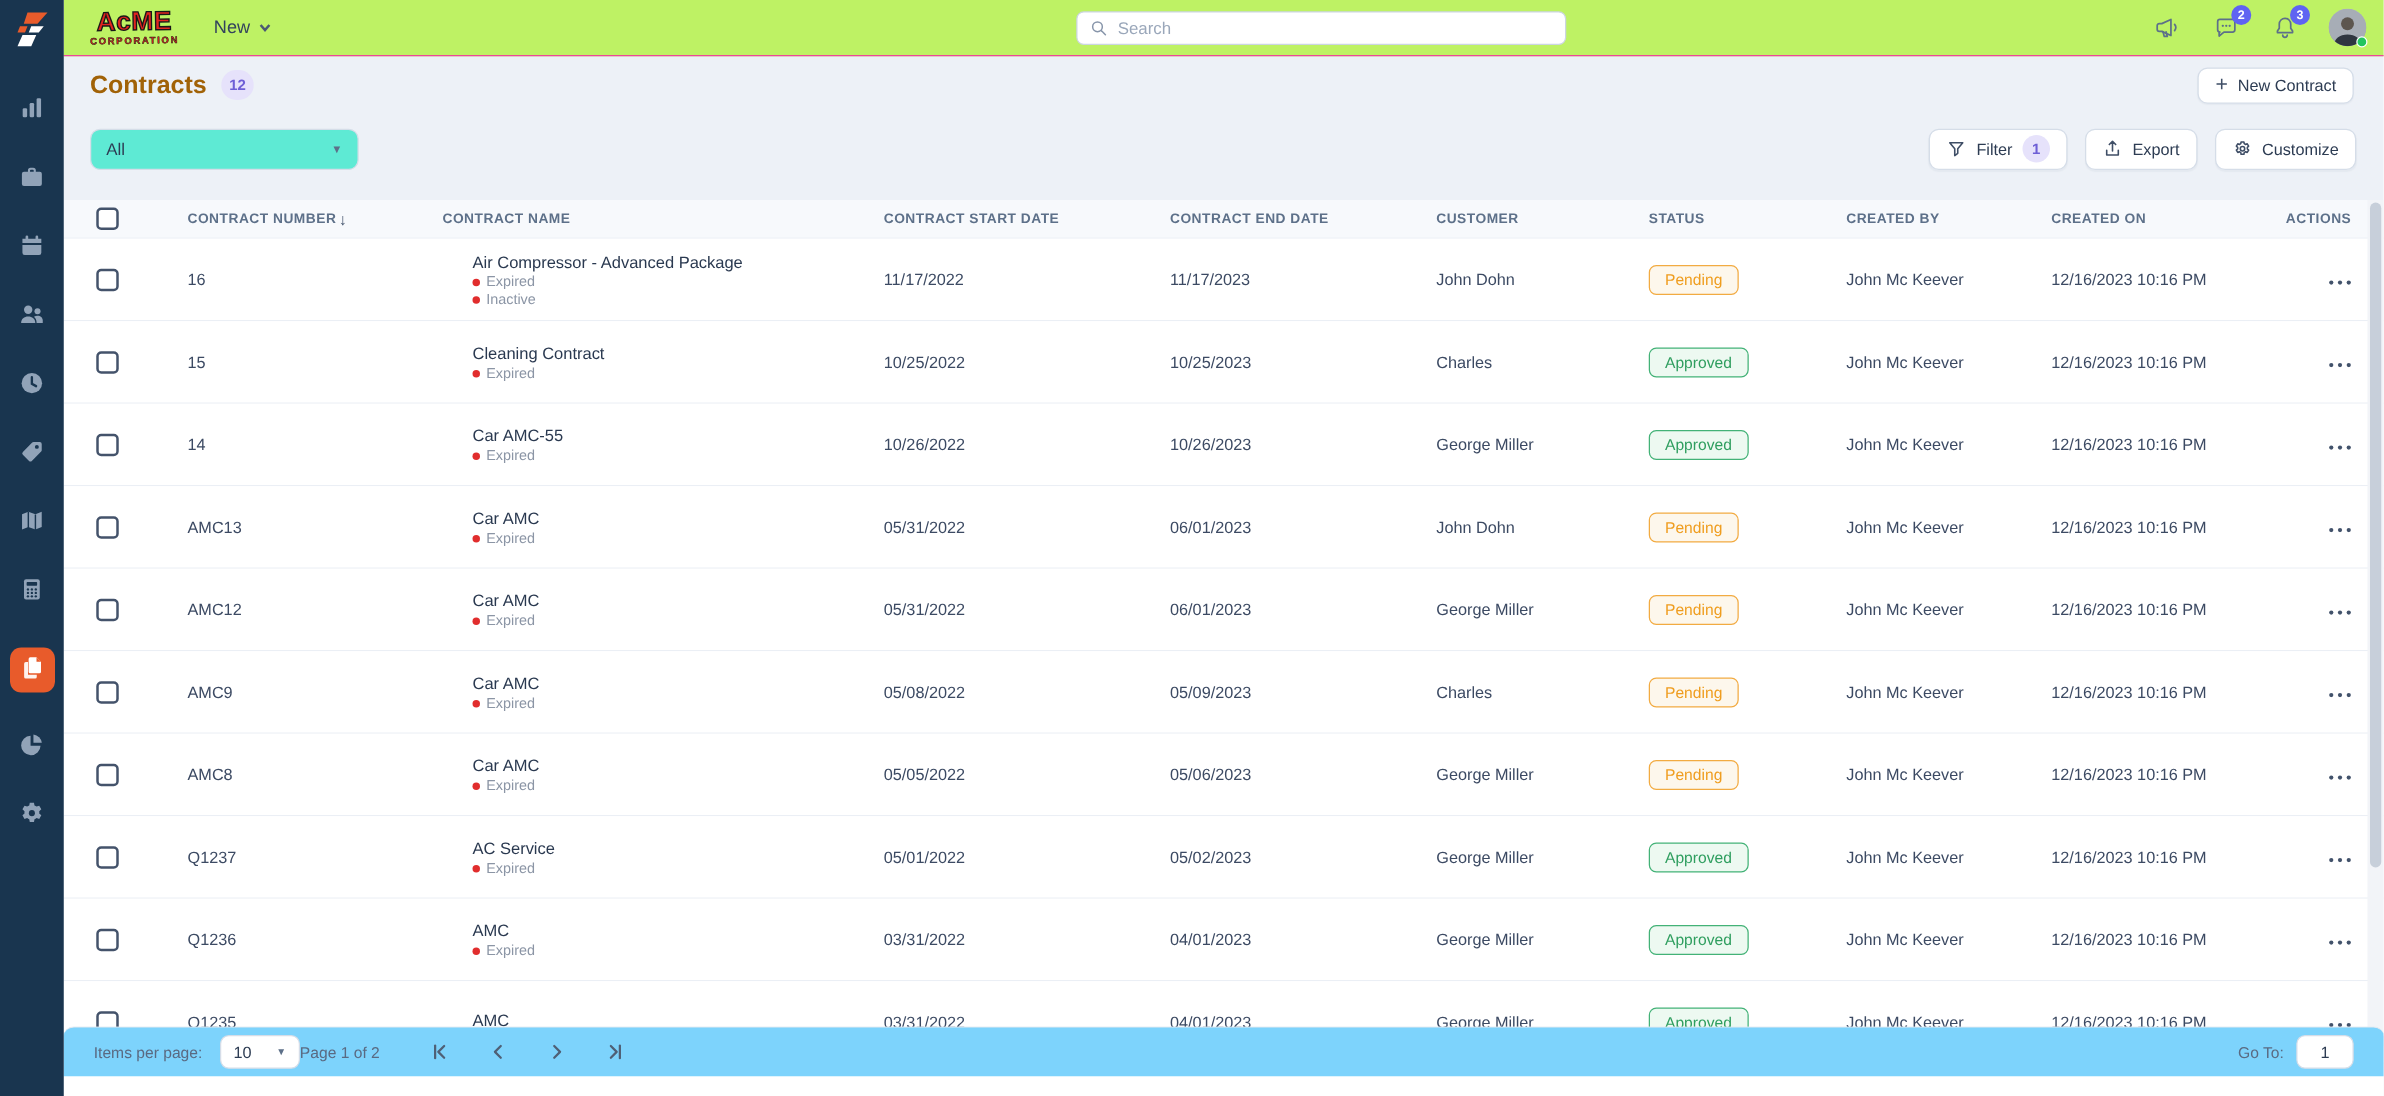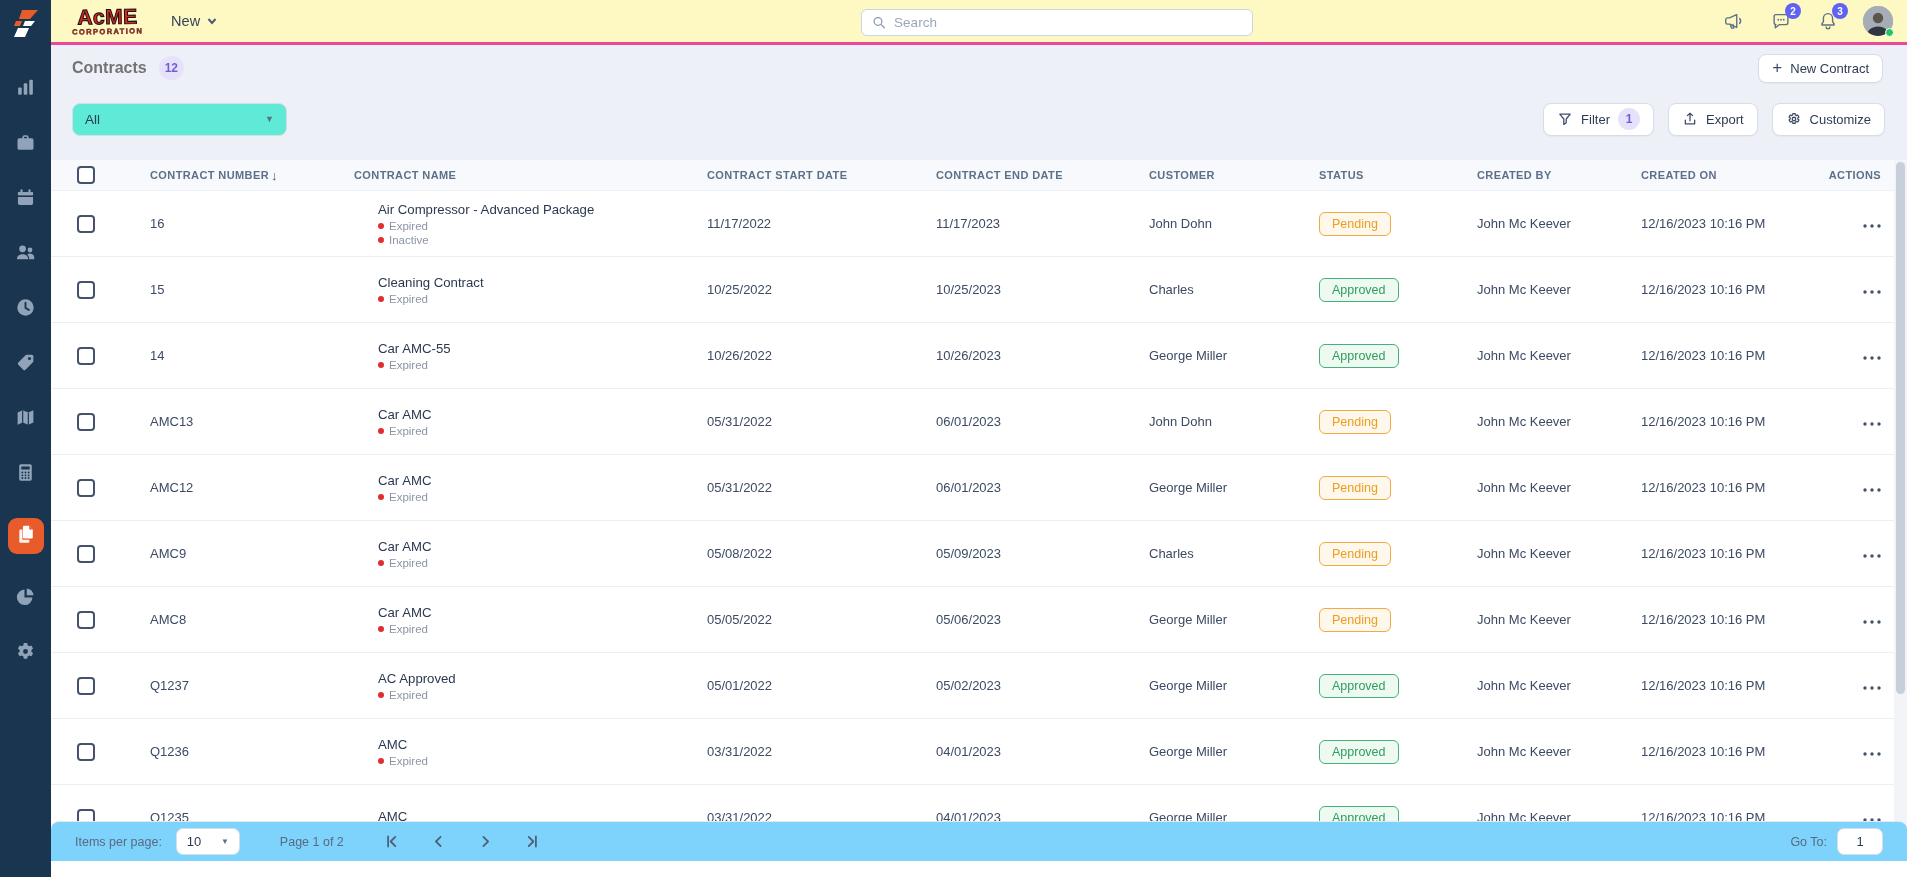--- a/index.html
+++ b/index.html
@@ -13,41 +13,41 @@
   .nav { margin-top:38px; display:flex; flex-direction:column; align-items:center; gap:33px; }
   .nav-item { width:36px; height:22px; display:flex; align-items:center; justify-content:center; color:#91a3b8; }
   .nav-item svg { width:21px; height:21px; fill:currentColor; }
   .nav-item.active { width:36px; height:36px; background:#e85b2b; border-radius:9px; color:#ffffff; }
   .nav-item.active svg { width:20px; height:20px; }
 
   
   .main { position:absolute; left:51px; right:0; top:0; bottom:0; background:#edf1f7; }
 
   
-  .topbar { position:relative; height:45px; background:#fef9c3; border-bottom:3px solid #ec4899; display:flex; align-items:center; padding-left:21px; }
+  .topbar { position:relative; height:45px; background:#bef264; border-bottom:1px solid #ec4899; display:flex; align-items:center; padding-left:21px; }
   .brand { display:flex; flex-direction:column; align-items:center; line-height:1; transform:rotate(-1deg); }
   .brand-top { font-size:21px; font-weight:900; color:#e3241f; letter-spacing:.5px; -webkit-text-stroke:1.1px #181818; }
   .brand-bottom { font-size:7.5px; font-weight:800; color:#e3241f; letter-spacing:1.4px; -webkit-text-stroke:.4px #181818; margin-top:1px; }
   .new-menu { margin-left:28px; display:flex; align-items:center; gap:7px; font-size:14.5px; color:#33435d; }
   .chev { width:10px; height:10px; stroke:#4a5a73; stroke-width:2; fill:none; }
   .g-search { position:absolute; left:810px; top:9px; width:392px; height:27px; border:1px solid #ccd5e2; border-radius:6px; background:#fff; display:flex; align-items:center; padding:0 10px; gap:8px; }
   .g-search input { border:none; outline:none; font-size:13.5px; color:#33435d; width:100%; font-family:inherit; background:transparent; }
   .g-search input::placeholder, .t-search input::placeholder { color:#9aa7ba; }
   .top-icons { margin-left:auto; display:flex; align-items:center; gap:23px; padding-right:14px; }
   .tico { position:relative; width:24px; height:24px; display:flex; align-items:center; justify-content:center; color:#5d7089; }
   .tico svg { width:22px; height:22px; stroke:currentColor; stroke-width:1.5; fill:none; stroke-linecap:round; stroke-linejoin:round; }
   .nbadge { position:absolute; top:-6px; right:-8px; min-width:16px; height:16px; border-radius:8px; background:#5f63f2; color:#fff; font-size:10px; font-weight:700; display:flex; align-items:center; justify-content:center; padding:0 4px; }
   .avatar { position:relative; width:30px; height:30px; border-radius:50%; background:linear-gradient(#b9bfc7,#8d949c); overflow:visible; }
   .avatar .ph { position:absolute; inset:0; border-radius:50%; overflow:hidden; }
   .avatar .ph svg { width:30px; height:30px; }
   .online-dot { position:absolute; right:-1px; bottom:-1px; width:9px; height:9px; border-radius:50%; background:#22c55e; border:1.5px solid #fff; }
 
   
   .page-head { height:46px; display:flex; align-items:center; padding:0 24px 0 21px; }
-  .page-title { font-size:16px; font-weight:700; color:#737373; }
+  .page-title { font-size:20px; font-weight:700; color:#a16207; }
   .count-badge { margin-left:12px; min-width:24px; height:24px; border-radius:12px; background:#e6e2fb; color:#6e5fd6; font-size:12px; font-weight:600; display:flex; align-items:center; justify-content:center; padding:0 6px; }
   .btn { background:#fff; border:1px solid #d5dde8; border-radius:8px; color:#2d3c53; font-size:13px; display:flex; align-items:center; gap:8px; height:29px; padding:0 13px; box-shadow:0 1px 1px rgba(30,45,70,.04); }
   .btn svg { width:16px; height:16px; stroke:#3f4e66; stroke-width:1.6; fill:none; stroke-linecap:round; stroke-linejoin:round; }
   .new-contract { margin-left:auto; }
   .plus-glyph { font-size:17px; font-weight:400; color:#3f4e66; line-height:1; margin-top:-1px; }
 
   
   .toolbar { height:56px; display:flex; align-items:center; padding:0 22px 0 21px; }
   .select-box { width:215px; height:33px; background:#5eead4; border:1px solid #d5dde8; border-radius:8px; display:flex; align-items:center; padding:0 12px; font-size:13.5px; color:#2d3c53; }
   .select-box .tri { margin-left:auto; font-size:9px; color:#5d7089; }
@@ -81,21 +81,21 @@
 
   
   .scroll-track { position:absolute; top:160px; right:0; width:13px; bottom:40px; background:#f2f4f8; z-index:6; }
   .scroll-thumb { position:absolute; top:162px; right:2px; width:9px; height:532px; border-radius:5px; background:#c7cfda; z-index:7; }
 
   
   .pagination { position:absolute; left:0; right:0; bottom:16px; height:40px; background:#7dd3fc; border-top:1px solid #e3e9f1; border-radius:8px 8px 0 0; display:flex; align-items:center; padding:0 24px; z-index:8; }
   .pg-label { font-size:12.5px; color:#5a6a82; }
   .pp-select { margin-left:14px; width:64px; height:27px; background:#fff; border:1px solid #d5dde8; border-radius:7px; display:flex; align-items:center; padding:0 10px; font-size:13px; color:#2d3c53; }
   .pp-select .tri { margin-left:auto; font-size:8px; color:#5d7089; }
-  .page-info { margin-left:40px; font-size:12.5px; color:#5a6a82; }
+  .page-info { font-size:12.5px; color:#5a6a82; }
   .pg-nav { margin-left:38px; display:flex; align-items:center; gap:27px; }
   .pg-btn { width:20px; height:20px; display:flex; align-items:center; justify-content:center; }
   .pg-btn svg { width:17px; height:17px; stroke:#4f6076; stroke-width:2.1; fill:none; stroke-linecap:round; stroke-linejoin:round; }
   .goto-wrap { margin-left:auto; display:flex; align-items:center; gap:10px; }
   .goto-input { width:46px; height:27px; background:#fff; border:1px solid #d5dde8; border-radius:7px; text-align:center; font-size:13px; color:#2d3c53; outline:none; font-family:inherit; }
 </style>
 </head>
 <body>
 
 <div class="app">
@@ -507,21 +507,21 @@
                 </svg></span>
             </div>
   </div>
 
   <div class="grid row">
     <div class="cell c-sel">
               <span class="checkbox"></span>
             </div>
     <div class="cell">Q1237</div>
     <div class="cell c-name">
-      <span class="nm">AC Approved</span>
+      <span class="nm">AC Service</span>
       <span class="tags">
                 <span class="tag"><i class="dot"></i>Expired</span>
               </span>
     </div>
     <div class="cell">05/01/2022</div>
     <div class="cell">05/02/2023</div>
     <div class="cell">George Miller</div>
     <div class="cell"><span class="badge approved">Approved</span></div>
     <div class="cell">John Mc Keever</div>
     <div class="cell">12/16/2023 10:16 PM</div>

